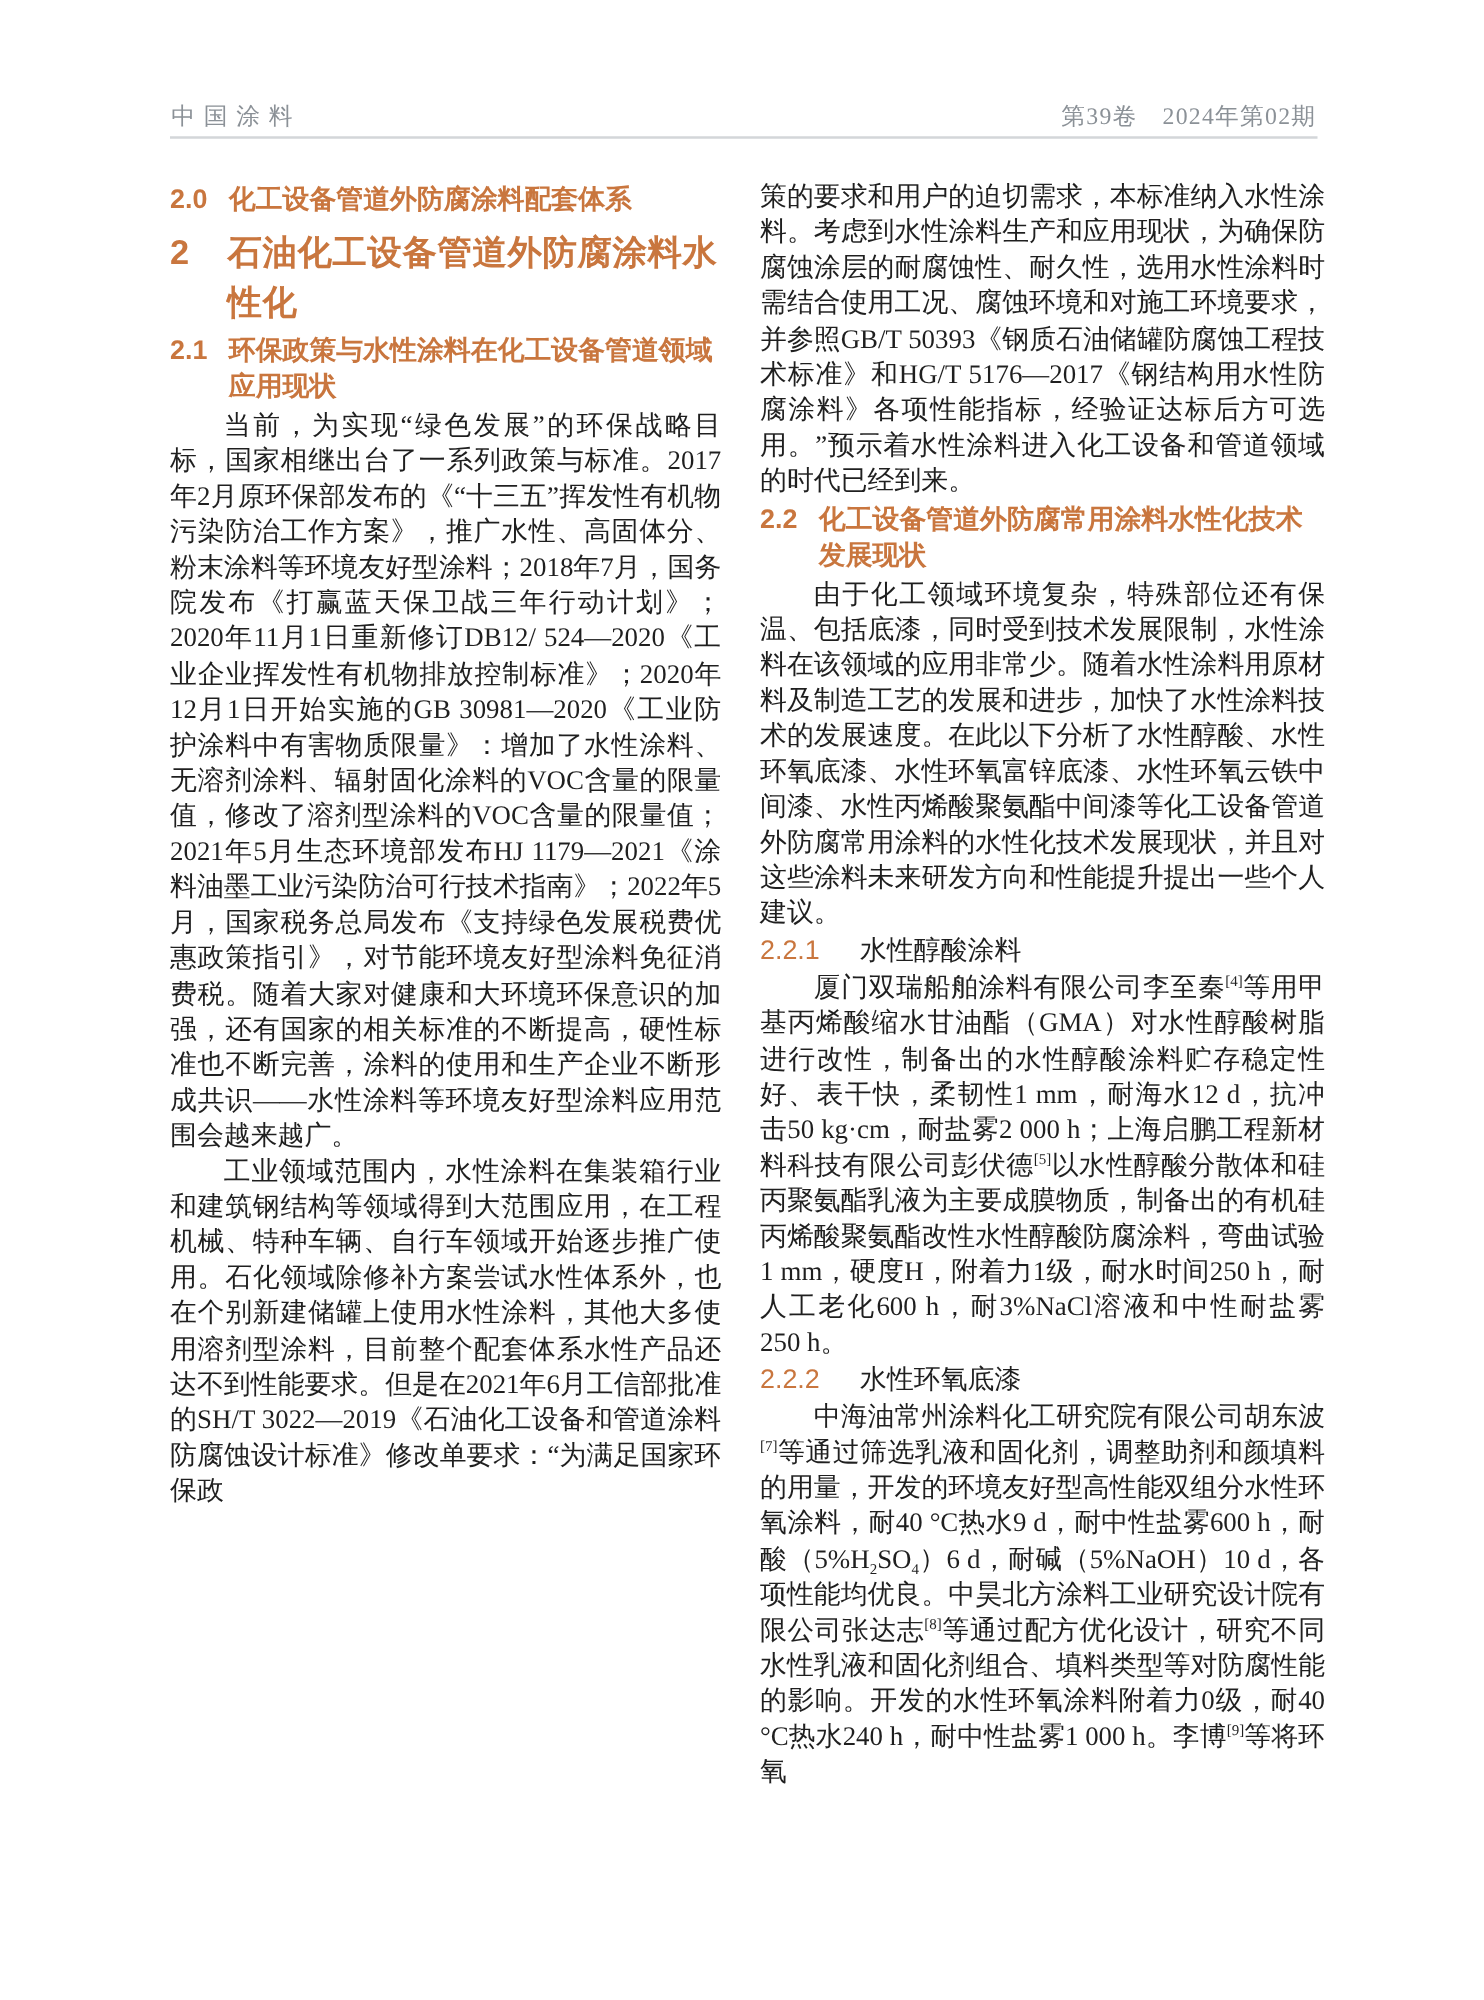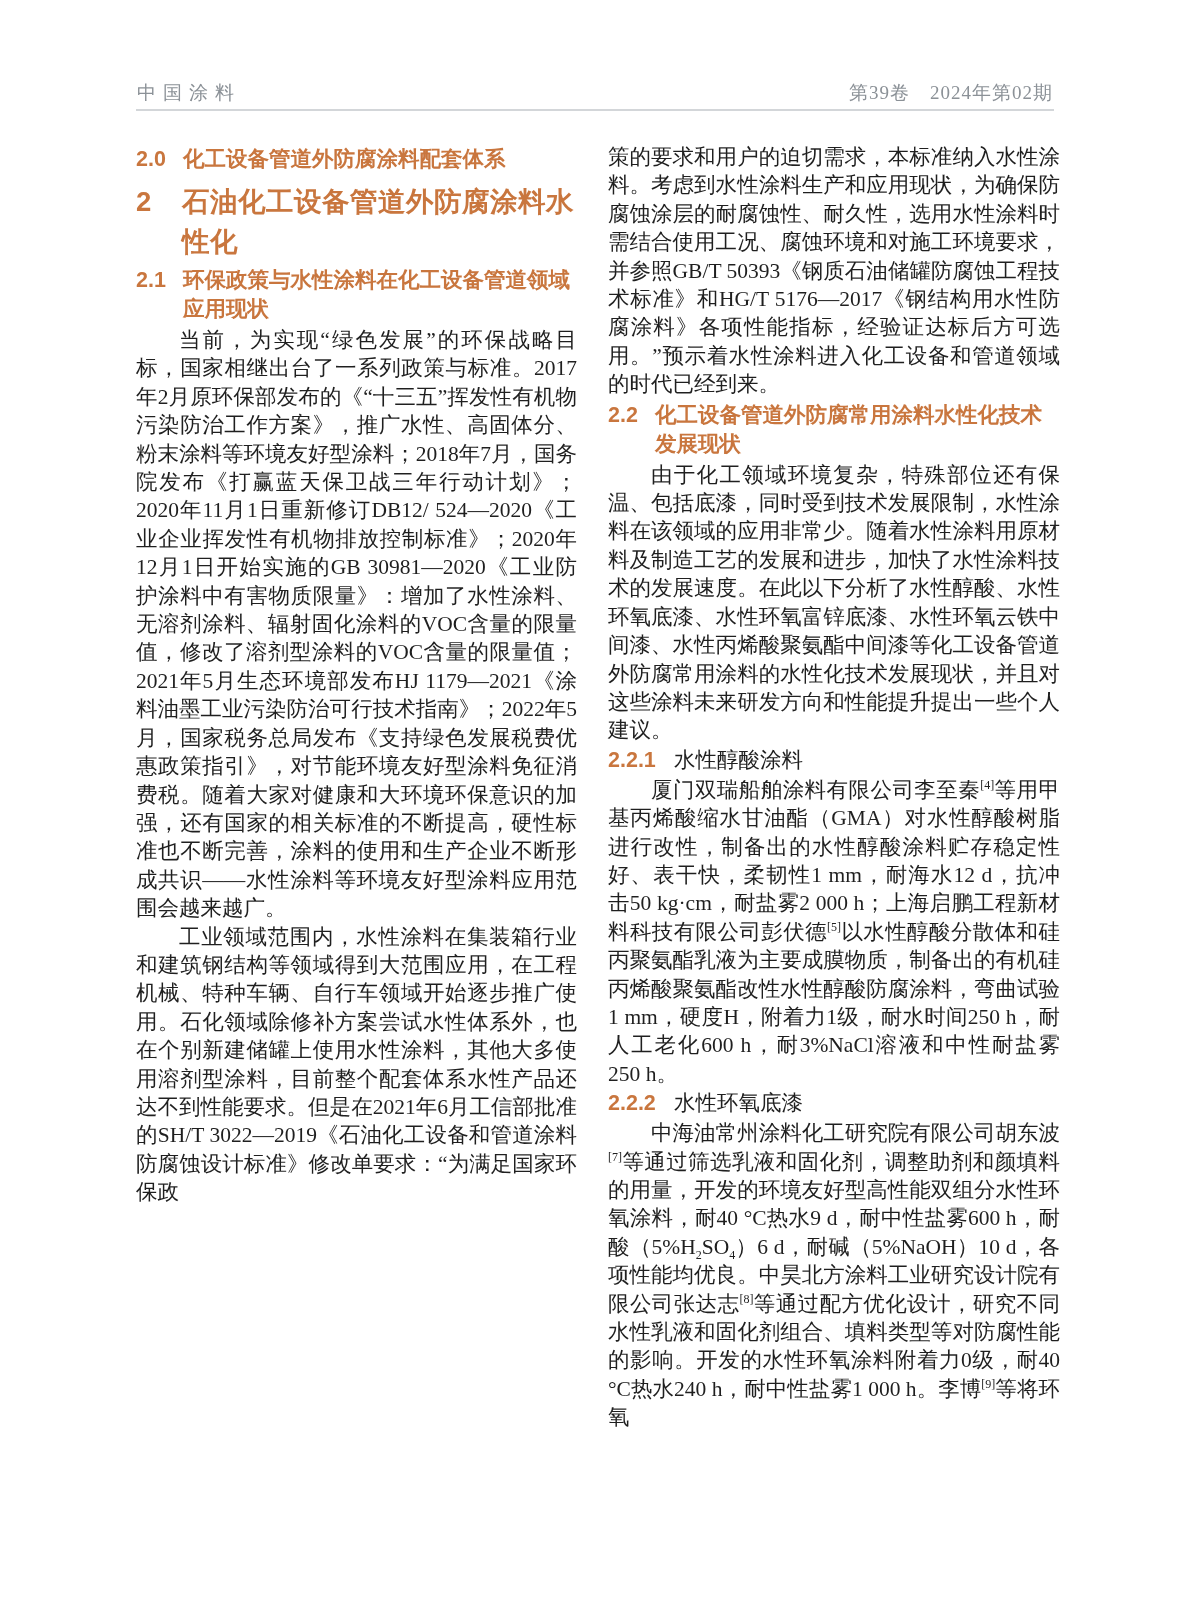--- a/index.html
+++ b/index.html
@@ -48,23 +48,22 @@
   .h-section{
     font-family:"Liberation Sans","DejaVu Sans",sans-serif;
     font-weight:700;font-size:27.5px;line-height:40px;
     color:var(--accent,#c9763e);margin:8px 0 4px;letter-spacing:0.5px;
   }
   .h-section .hnum{flex:0 0 46px;}
   .h-subsub{font-size:21.5px;line-height:29px;margin:1px 0;}
   .h-subsub .hnum{
     flex:0 0 66px;color:var(--accent,#c9763e);
     font-family:"Liberation Sans","DejaVu Sans",sans-serif;
-    font-weight:bold;
   }
-  .h-subsub .htitle{color:var(--body-text,#1f1f1f);}
+  .h-subsub .htitle{color:var(--body-text,#1f1f1f);margin-left:14px;}
   
   .footer{position:absolute;left:129px;top:1495px;display:flex;align-items:flex-start;}
   .footer-num{
     font-size:27px;color:var(--footer-blue,#38669f);
     margin-top:9px;min-width:34px;text-align:center;
   }
   .footer-bar{width:4px;height:43px;background:var(--footer-bar,#2d5c95);margin:2px 9px 0 9px;}
   .footer-cn{
     font-family:"Liberation Sans","DejaVu Sans",sans-serif;
     font-size:21px;font-weight:700;color:var(--footer-cn,#53585e);line-height:25px;margin-top:1px;

